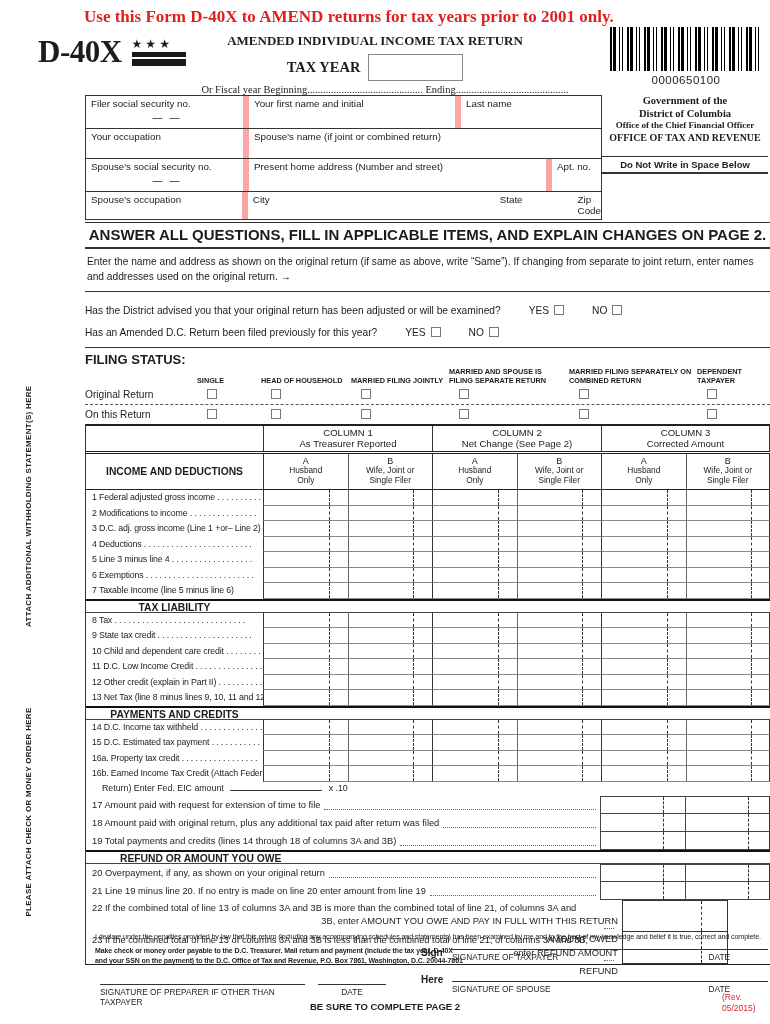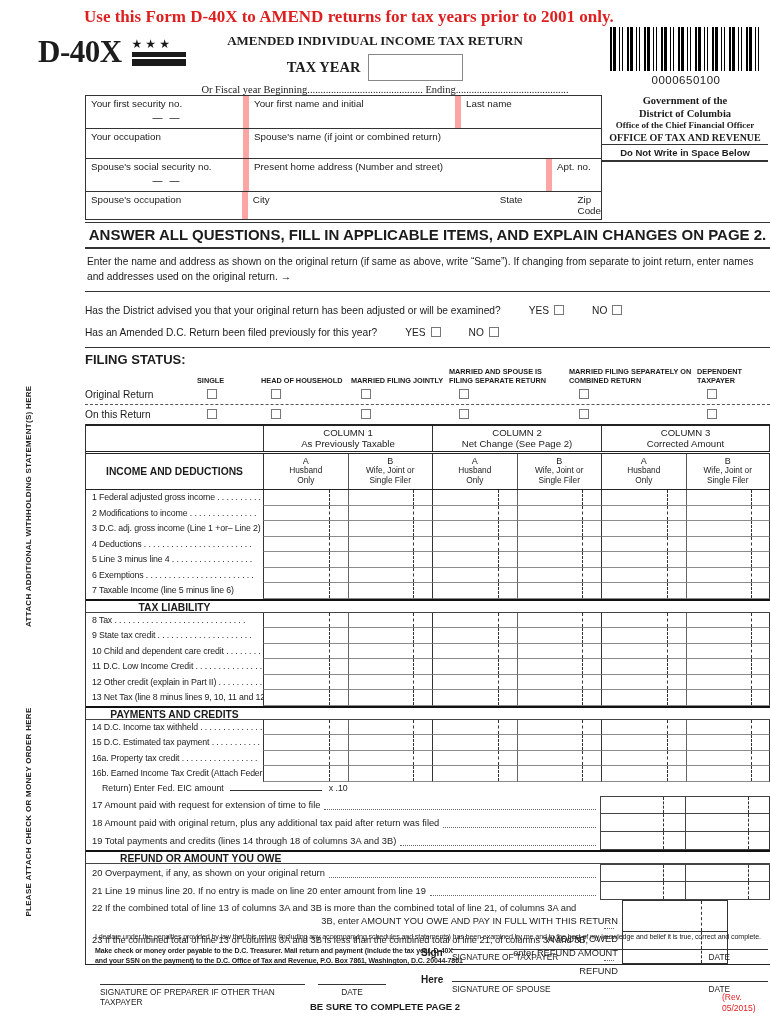--- a/index.html
+++ b/index.html
@@ -39,21 +39,21 @@
   .w157 { width:157px; } .w212 { width:212px; } .w303 { width:303px; } .grow { flex:1; }
   .ssn-dash { display:block; text-align:center; font-size:10px; margin-top:3px; letter-spacing:2px; }
   .cityrow { display:flex; gap:0; }
   .cityrow .st { margin-left:130px; } .cityrow .zp { margin-left:55px; }
 
   
   #agency { position:absolute; left:602px; top:94px; width:166px; text-align:center; }
   .ag-line { font-family:"Liberation Serif",serif; font-weight:bold; font-size:10.5px; line-height:1.25; }
   .ag-line.small { font-size:9px; }
   .ag-line.caps { font-size:10px; }
-  #dnw { margin-top:0; border-top:1.5px solid #333; border-bottom:2.5px solid #333;
+  #dnw { margin-top:12px; border-top:1.5px solid #333; border-bottom:2.5px solid #333;
     font-weight:bold; font-size:9.5px; padding:2px 0; }
 
   
   #main { position:absolute; left:85px; top:222px; width:685px; }
   #answer-bar { border-top:1.5px solid #333; border-bottom:2px solid #333; text-align:center;
     font-weight:bold; font-size:15px; padding:3px 0 4px; }
   #name-par { font-size:10.2px; line-height:1.5; padding:5px 2px 6px; border-bottom:1.5px solid #333; }
   #qblock { border-bottom:1.5px solid #333; padding:7px 0 9px; }
   .qline { font-size:10.2px; margin-top:6px; display:flex; align-items:center; }
   .qline .ylab { margin-left:28px; }
@@ -169,21 +169,21 @@
   <div id="barcode-wrap">
     <div class="barcode"></div>
     <div id="barcode-number">0000650100</div>
   </div>
 
   <div id="fiscal-line">Or Fiscal year Beginning............................................ Ending...........................................</div>
 
   <div id="info">
     <div class="irow" style="height:33px">
       <div class="icell w157">
-        <span>Your first security no.</span>
+        <span>Filer social security no.</span>
         <span class="ssn-dash">—      —</span>
       </div>
       <div class="icell w212 bl">
         <span>Your first name and initial</span>
       </div>
       <div class="icell grow bl">
         <span>Last name</span>
       </div>
     </div>
     <div class="irow" style="height:30px">
@@ -290,21 +290,21 @@
         <div class="fs-c"><span class="cb"></span></div>
         <div class="fs-c"><span class="cb"></span></div>
       </div>
     </div>
 
     <div id="table">
       <div class="thead1">
         <div class="h1e"></div>
         <div class="h1g">
           <div>COLUMN 1</div>
-          <div>As Previously Taxable</div>
+          <div>As Treasurer Reported</div>
         </div>
         <div class="h1g">
           <div>COLUMN 2</div>
           <div>Net Change (See Page 2)</div>
         </div>
         <div class="h1g">
           <div>COLUMN 3</div>
           <div>Corrected Amount</div>
         </div>
       </div>

